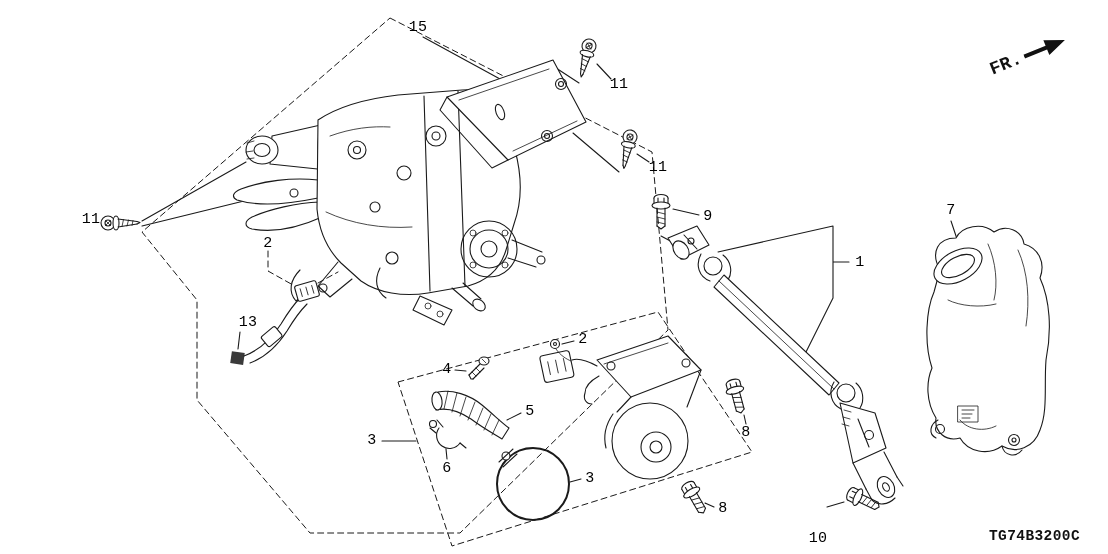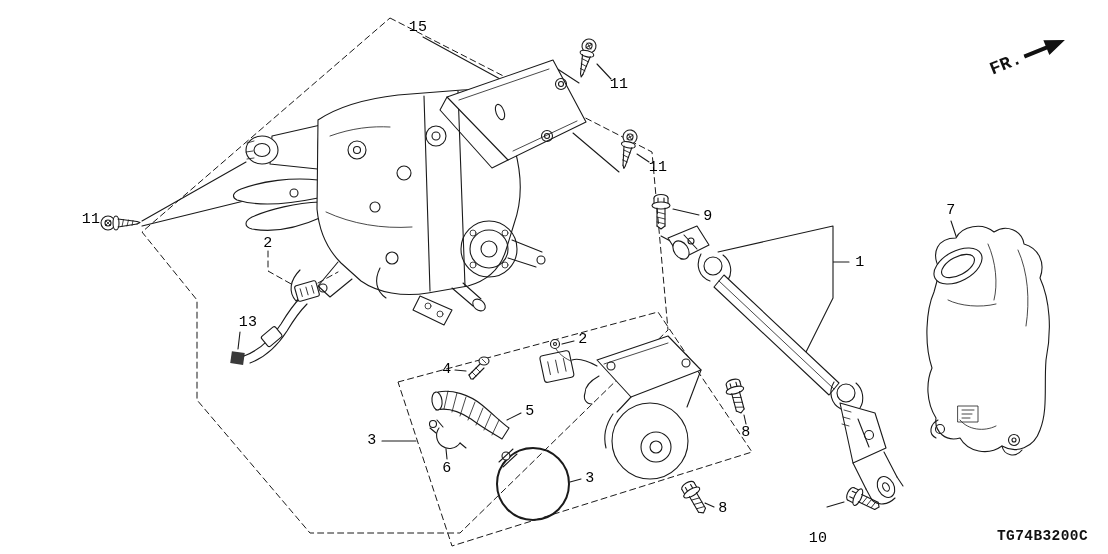--- a/index.html
+++ b/index.html
@@ -9,21 +9,21 @@
   svg.diagram *{stroke:#1a1a1a;stroke-width:1.1;fill:none;stroke-linecap:round;stroke-linejoin:round;}
   svg.diagram .fw{fill:#ffffff;}
   svg.diagram .fd{fill:#3a3a3a;stroke:none;}
   svg.diagram .dashed{stroke-dasharray:6 4;stroke-width:1;}
   svg.diagram .thick{stroke-width:2;}
   svg.diagram .thin{stroke-width:.8;}
   .callout{position:absolute;transform:translate(-50%,-50%);font-size:15px;color:#000;
            letter-spacing:.3px;user-select:none;}
   .fr{position:absolute;display:flex;align-items:center;gap:4px;
       transform:translate(-50%,-50%) rotate(-22deg);font-weight:700;font-size:18px;color:#111;}
-  .code{position:absolute;right:20px;bottom:10px;font-weight:700;font-size:14.5px;
+  .code{position:absolute;right:28px;bottom:10px;font-weight:700;font-size:14.5px;
         letter-spacing:.4px;color:#111;text-align:right;}
 </style>
 </head>
 <body>
 
 <div class="stage">
 
 <svg class="diagram" width="1108" height="554" viewBox="0 0 1108 554">
   <defs>
     <g id="bolt">

